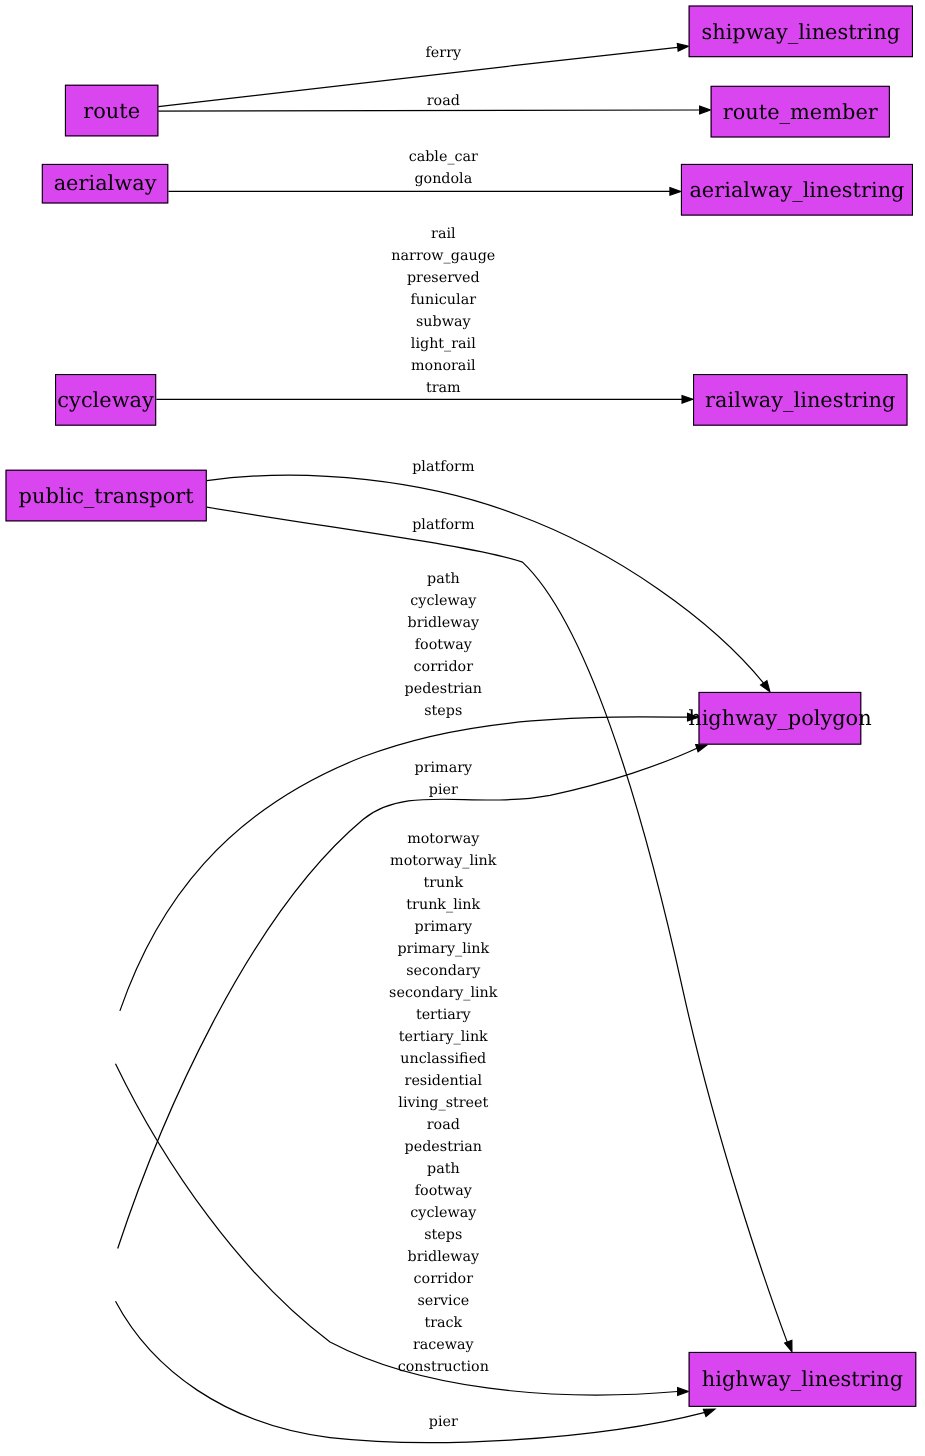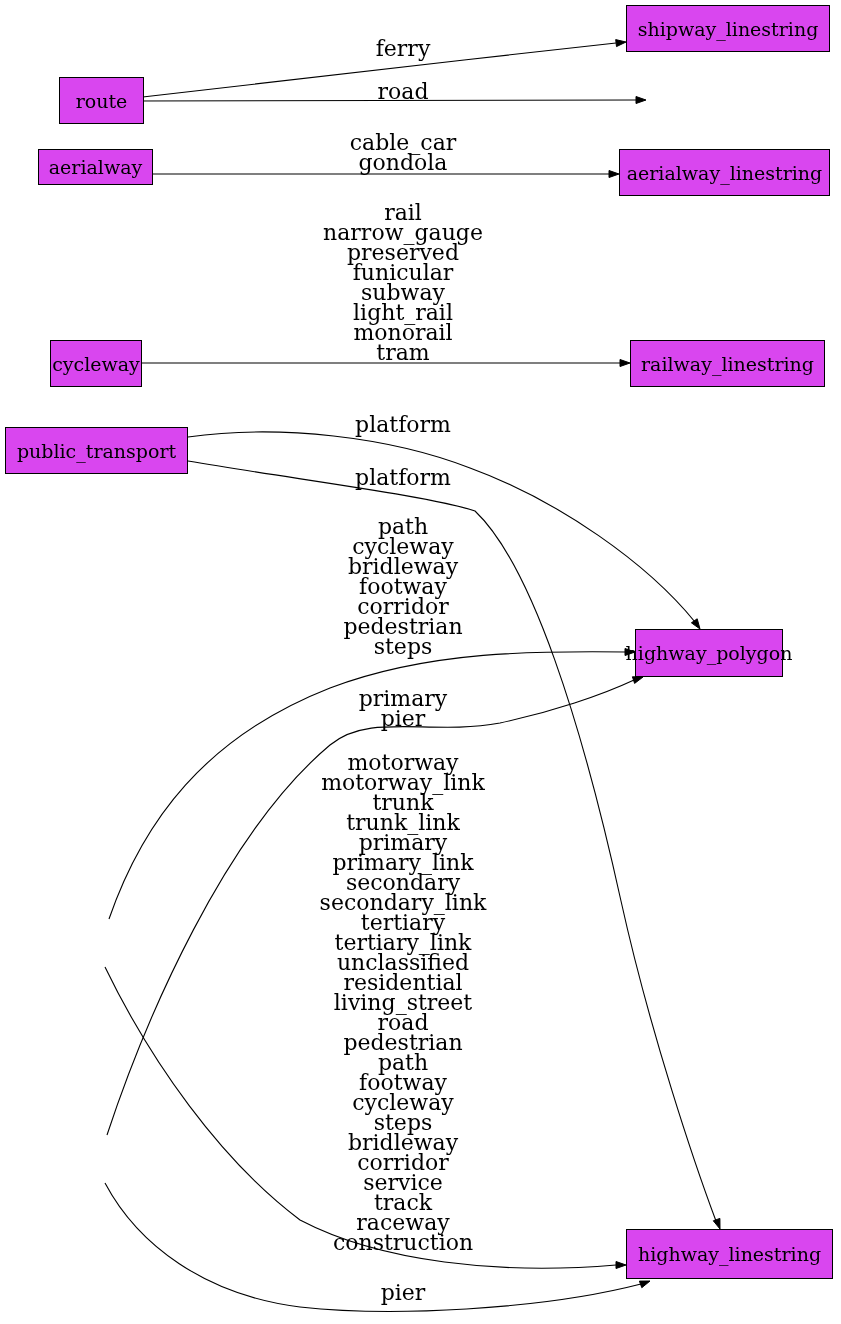--- a/index.html
+++ b/index.html
@@ -9,21 +9,21 @@
   }
   #edge-layer { position:absolute; left:0; top:0; width:841px; height:1324px; }
   .node {
     position:absolute; box-sizing:border-box;
     border:1px solid #000000; background:#d946ef;
     display:flex; align-items:center; justify-content:center;
     font-size:19px; line-height:20px; white-space:nowrap;
   }
   .edge-label {
     position:absolute; transform:translateX(-50%);
-    font-size:22px; line-height:20px; text-align:center;
+    font-size:13px; line-height:20px; text-align:center;
     white-space:pre-line;
   }
   path.edge { fill:none; stroke:#000000; stroke-width:1.1; }
   polygon.arrow { fill:#000000; stroke:#000000; }
 </style>
 </head>
 <body>
 
 <div id="canvas">
 
@@ -104,20 +104,21 @@
 bridleway
 corridor
 service
 track
 raceway
 construction</div>
   <div class="edge-label" style="left:403px; top:1283px">pier</div>
 
   <div class="node" style="left:59px;  top:77px;   width:85px;  height:47px">route</div>
   <div class="node" style="left:626px; top:5px;    width:204px; height:47px">shipway_linestring</div>
+  <div class="node" style="left:646px; top:78px;   width:163px; height:47px">route_member</div>
   <div class="node" style="left:38px;  top:149px;  width:115px; height:36px">aerialway</div>
   <div class="node" style="left:619px; top:149px;  width:211px; height:47px">aerialway_linestring</div>
   <div class="node" style="left:50px;  top:340px;  width:92px;  height:47px">cycleway</div>
   <div class="node" style="left:630px; top:340px;  width:195px; height:47px">railway_linestring</div>
   <div class="node" style="left:5px;   top:427px;  width:183px; height:47px">public_transport</div>
   <div class="node" style="left:635px; top:629px;  width:148px; height:48px">highway_polygon</div>
   <div class="node" style="left:626px; top:1229px; width:207px; height:50px">highway_linestring</div>
 
 </div>
 

